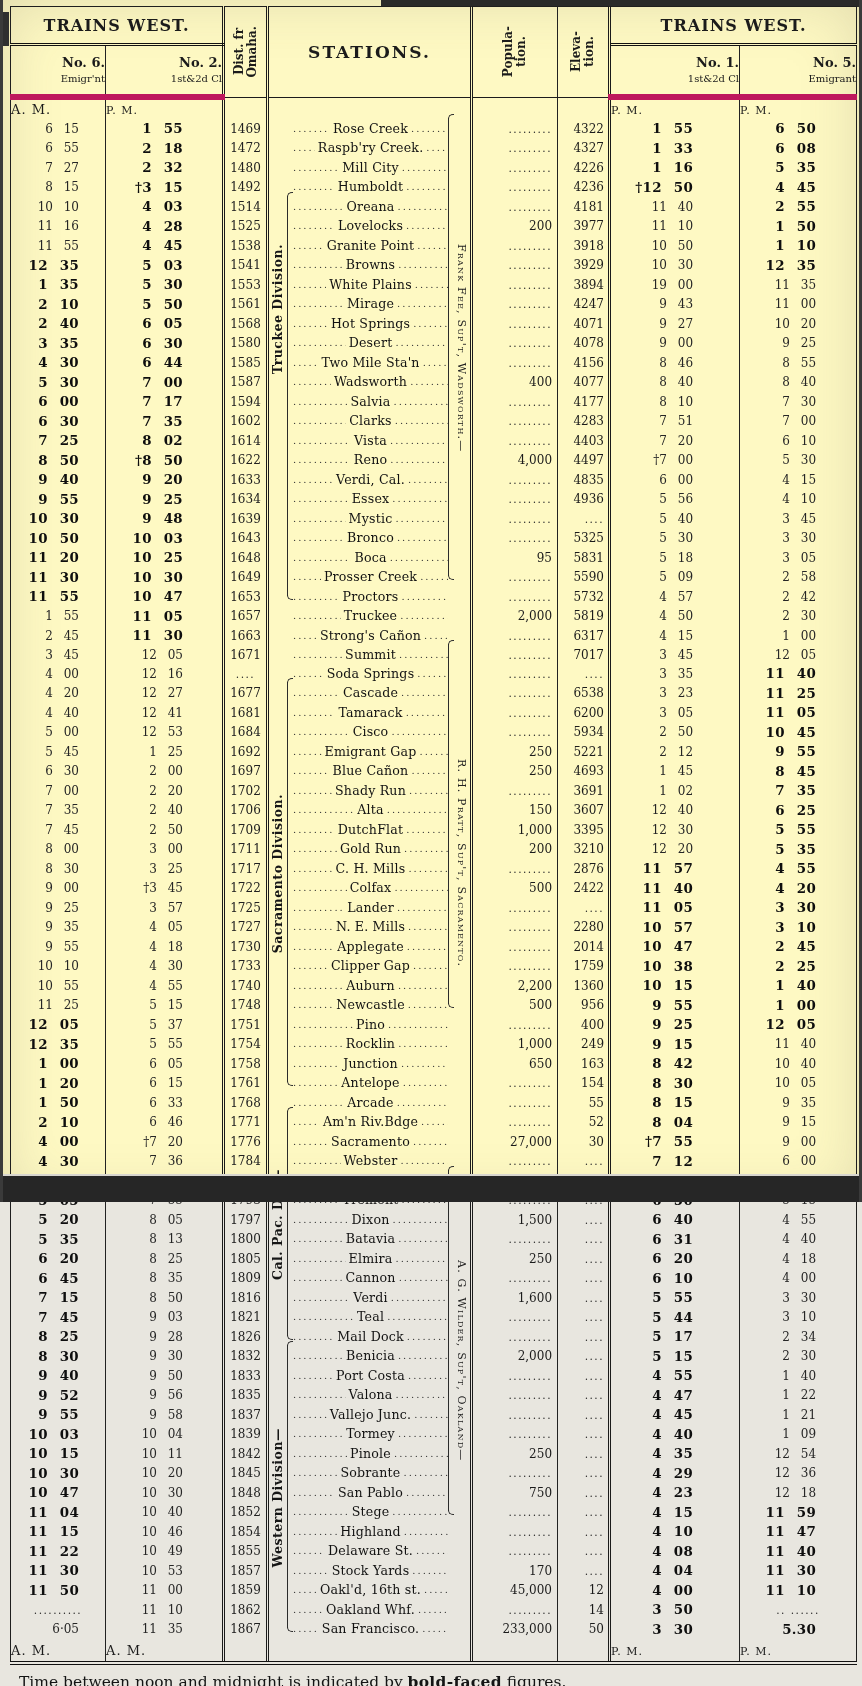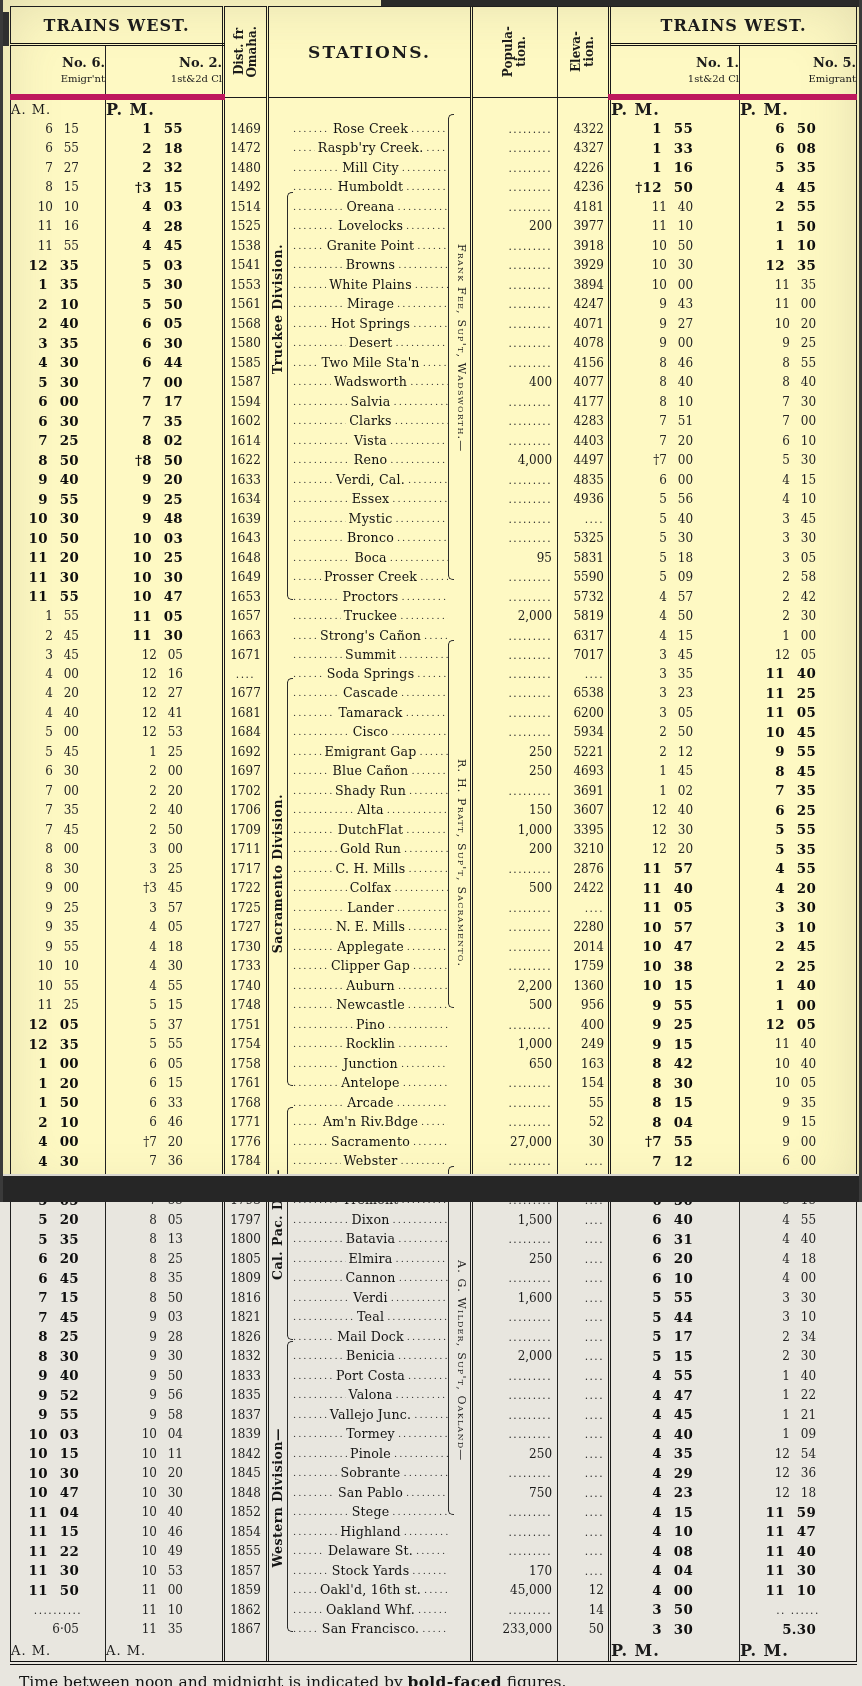--- a/index.html
+++ b/index.html
@@ -54,21 +54,21 @@
   .vline{
     writing-mode:vertical-rl;transform:rotate(180deg);
     font-size:12px;font-weight:bold;line-height:13px;white-space:nowrap;
   }
 
   
   tr.meridiem td{height:19px;text-align:left;font-size:13px;}
   tr.meridiem-top td{border-bottom:0;}
   tr.meridiem-bottom td{border-bottom:4px double #111;height:22px;}
   tr.meridiem td .m{letter-spacing:1px;}
-  tr.meridiem td .m.bold{font-weight:bold;font-size:16px;}
+  tr.meridiem td .m.bold{font-weight:normal;font-size:11px;}
 
   
   tr.data-row td{height:18.5px;line-height:18.5px;font-size:12px;white-space:nowrap;}
   td.c-time{text-align:center;}
   td.c-time .t{display:inline-block;text-align:right;word-spacing:7px;color:#262626;}
   td.c-w6 .t{width:56px;padding-right:14px;}
   td.c-w2 .t{width:60px;padding-right:22px;}
   td.c-e1 .t{width:62px;padding-right:26px;}
   td.c-e5 .t{width:60px;padding-right:24px;}
   td.c-time .t.bold{font-weight:bold;font-size:13.4px;color:#0e0e0e;letter-spacing:.3px;}
@@ -317,21 +317,21 @@
           <td class="c-dist b-dbl">1553</td>
           <td class="c-station b-dbl">
             <div class="st-line">
               <span class="leader"></span>
               <span class="st-name">White Plains</span>
               <span class="leader"></span>
             </div>
           </td>
           <td class="c-pop b-thin"><span class="dots">.........</span></td>
           <td class="c-elev b-dbl">3894</td>
-          <td class="c-time c-e1 b-thin"><span class="t">10 00</span></td>
+          <td class="c-time c-e1 b-thin"><span class="t">19 00</span></td>
           <td class="c-time c-e5 "><span class="t">11 35</span></td>
         </tr>
         <tr class="data-row">
           <td class="c-time c-w6 b-thin"><span class="t bold">2 10</span></td>
           <td class="c-time c-w2 b-dbl"><span class="t bold">5 50</span></td>
           <td class="c-dist b-dbl">1561</td>
           <td class="c-station b-dbl">
             <div class="st-line">
               <span class="leader"></span>
               <span class="st-name">Mirage</span>

